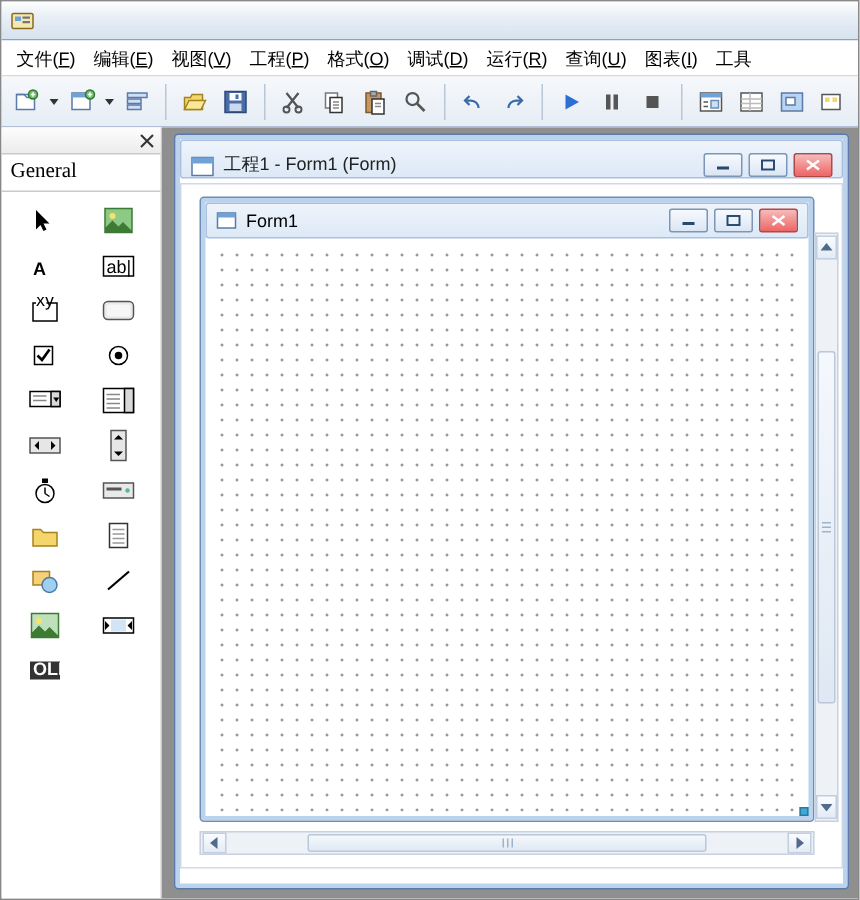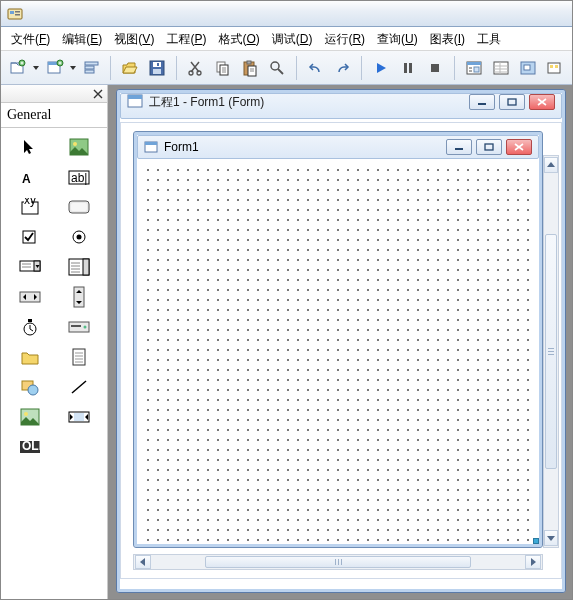--- a/index.html
+++ b/index.html
@@ -21,21 +21,21 @@
 .workzone{flex:1;display:flex;min-height:0}
 .toolbox-wrap{width:107px;background:#fff;border-right:1px solid #c9c9c9;display:flex;flex-direction:column}
 .toolbox-head{height:18px;border-bottom:1px solid #c9c9c9;display:flex;justify-content:flex-end;align-items:center;padding-right:2px;background:linear-gradient(#fdfdfd,#ececec)}
 .toolbox-head .xbtn{width:14px;height:14px;display:flex;align-items:center;justify-content:center}
 .toolbox-title{padding:4px 6px;border-bottom:1px solid #c9c9c9;font-family:"Times New Roman",serif;font-size:14px}
 .toolgrid{display:grid;grid-template-columns:1fr 1fr;gap:4px;padding:6px;align-content:start}
 .toolcell{height:26px;display:flex;align-items:center;justify-content:center}
 
 .mdi{flex:1;background:#8f8f8f;position:relative;overflow:hidden}
 .designerwin{position:absolute;left:8px;top:4px;right:6px;bottom:6px;background:#fff;border:1px solid #5a7aa8;border-radius:3px;display:flex;flex-direction:column;box-shadow:0 0 0 3px #bcd3ee inset}
-.dw-titlebar{height:26px;margin:3px;background:linear-gradient(#eef4fb,#dde9f7);border:1px solid #a9c1df;border-radius:2px;display:flex;align-items:flex-start;padding:0 6px}
+.dw-titlebar{height:26px;margin:3px;background:linear-gradient(#eef4fb,#dde9f7);border:1px solid #a9c1df;border-radius:2px;display:flex;align-items:flex-end;padding:0 6px}
 .dw-titlebar .dw-title{margin-left:6px;color:#222}
 .winctrls{margin-left:auto;display:flex;gap:4px}
 .wc{width:26px;height:16px;border:1px solid #7d95b6;border-radius:2px;display:flex;align-items:center;justify-content:center;background:linear-gradient(#f7fafe,#dbe6f4);font-size:10px}
 .wc.close{background:linear-gradient(#f7baba,#e66);border-color:#b04848;color:#fff;font-weight:bold}
 .dw-body{flex:1;margin:0 3px 13px 3px;background:#fff;position:relative;overflow:hidden;border:1px solid #cfd9e8}
 
 .formwin{position:absolute;left:12px;top:8px;right:18px;bottom:30px;border:1px solid #6e8db5;border-radius:3px;background:#fff;box-shadow:0 0 0 3px #bcd3ee inset;display:flex;flex-direction:column}
 .fw-titlebar{height:24px;margin:3px;background:linear-gradient(#eef4fb,#dde9f7);border:1px solid #a9c1df;border-radius:2px;display:flex;align-items:center;padding:0 6px}
 .fw-body{flex:1;margin:0 6px 6px 6px;background:#fff;background-image:radial-gradient(#777 0.8px,transparent 0.8px);background-size:10px 10px;background-position:3px 3px;position:relative}
 .handle{position:absolute;width:6px;height:6px;background:#3ca9d6;border:1px solid #2a7aa0}

